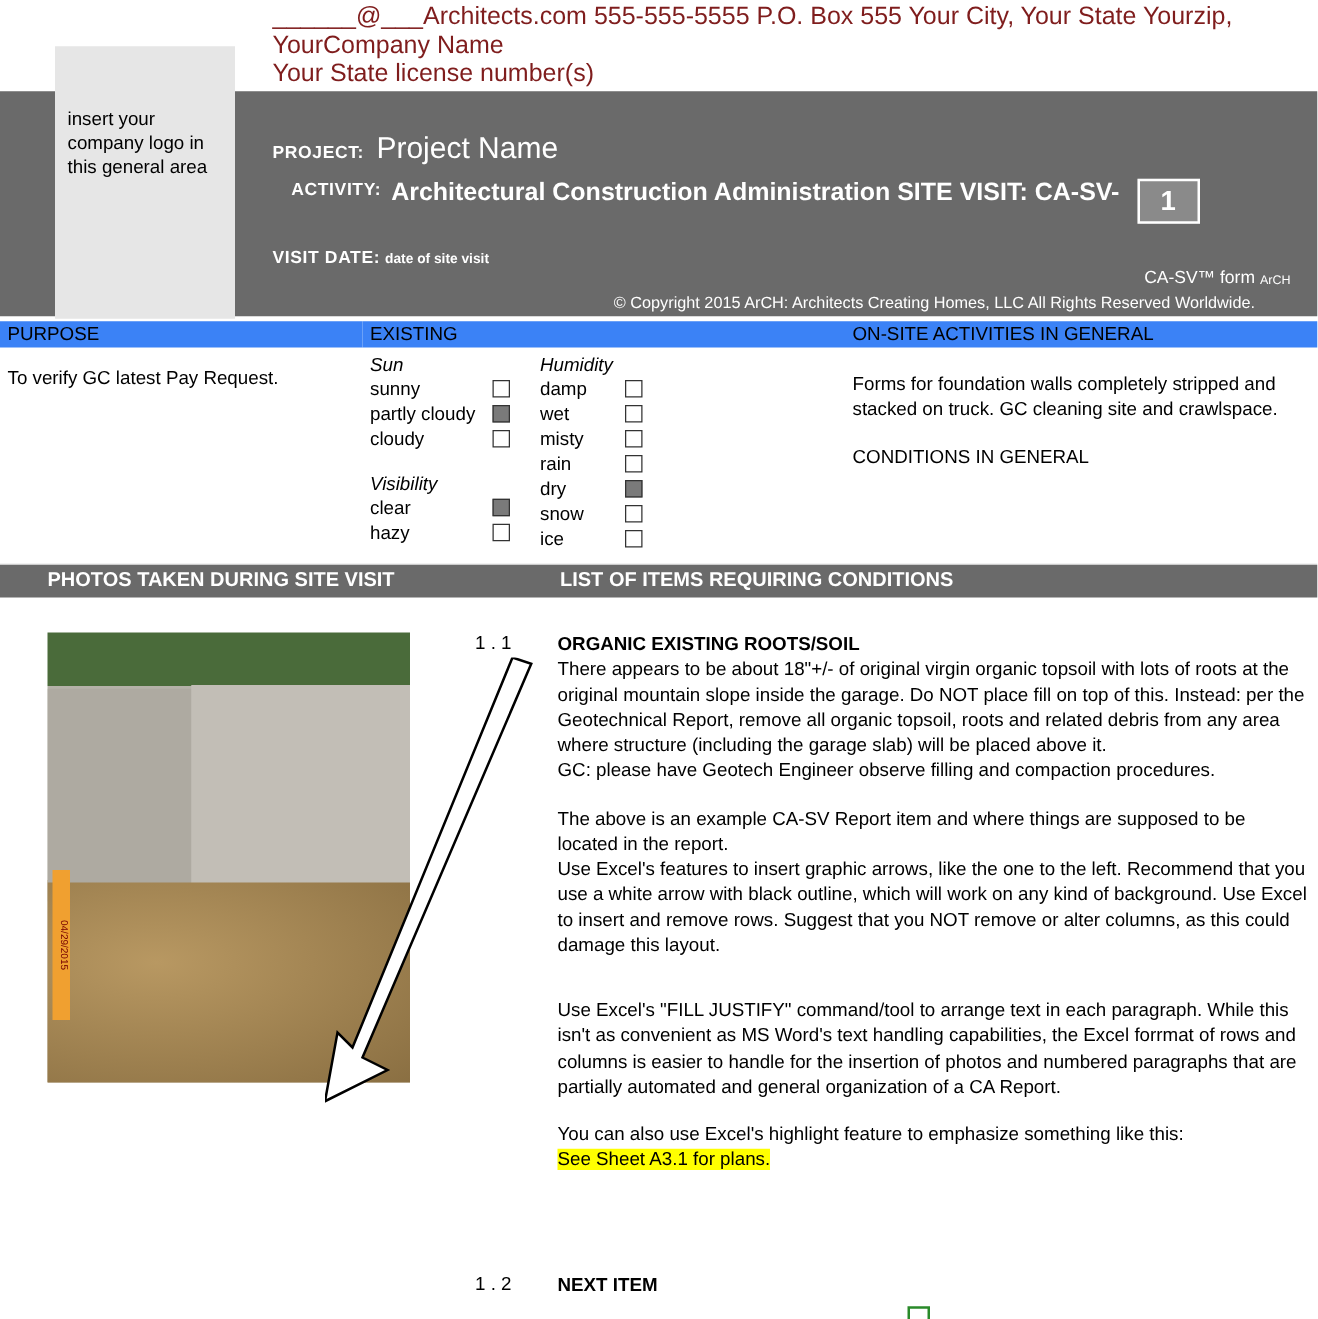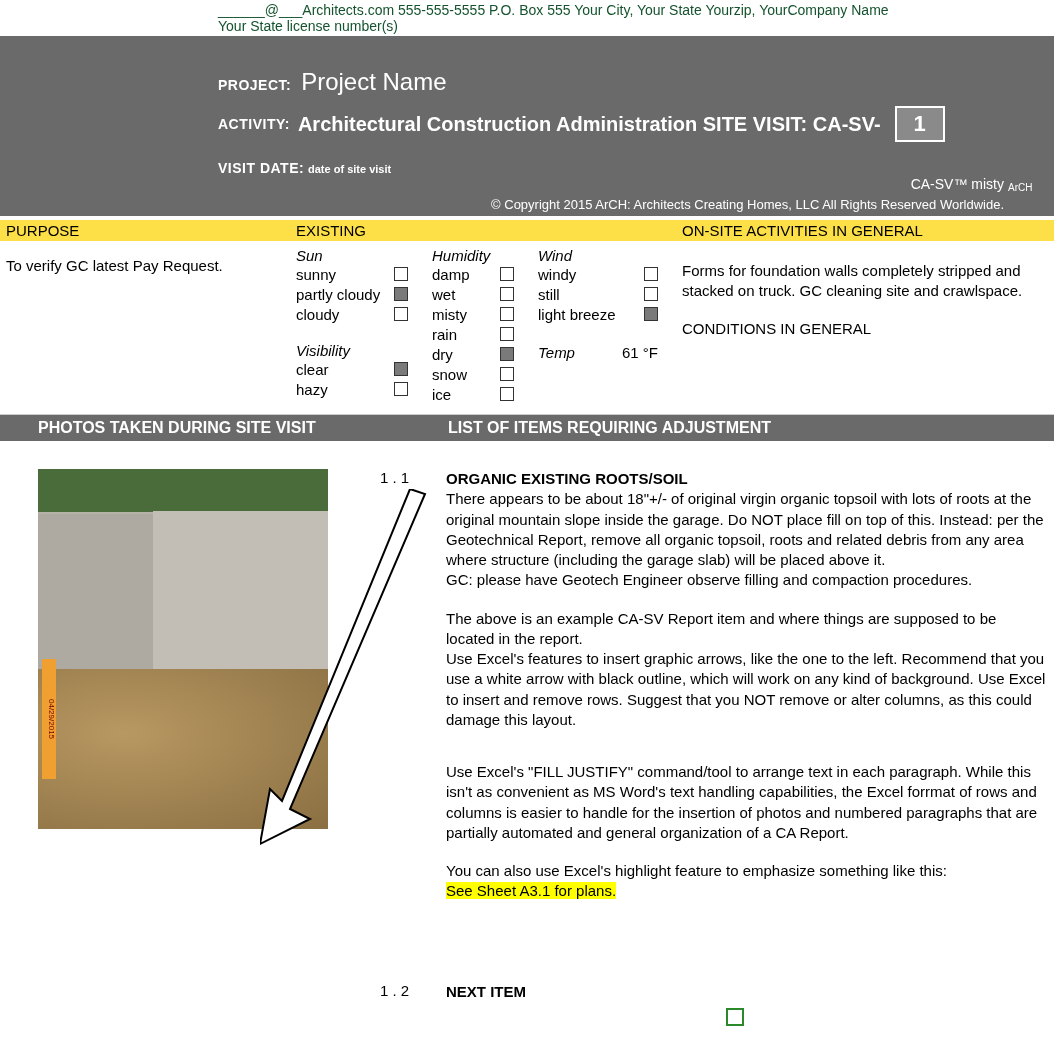--- a/index.html
+++ b/index.html
@@ -1,36 +1,36 @@
 <!DOCTYPE html>
 <html><head>
 <meta charset="utf-8">
 <style>
 *{box-sizing:border-box;margin:0;padding:0}
 body{font-family:Arial,Helvetica,sans-serif;font-size:14px;color:#000;background:#fff;width:1054px}
-.top-info{padding:2px 0 2px 218px;font-size:14px;color:#14532d}
+.top-info{padding:2px 0 2px 218px;font-size:20px;color:#7f1d1d}
 .header-bar{background:#6a6a6a;color:#fff;position:relative;padding:8px 0 8px 218px;min-height:180px}
 .logo-box{position:absolute;top:-36px;left:44px;width:144px;height:218px;background:#e6e6e6;color:#000;padding:50px 10px 10px 10px;font-size:15px;line-height:1.25}
 .proj-line{margin:24px 0 6px 0}
 .proj-label{font-size:14px;font-weight:bold;letter-spacing:.5px}
 .proj-val{font-size:24px;font-weight:normal;margin-left:6px}
-.act-line{margin:10px 0 6px 0;display:flex;align-items:center;gap:8px;flex-wrap:nowrap}
+.act-line{margin:10px 0 6px 15px;display:flex;gap:8px;flex-wrap:nowrap}
 .act-val{font-size:20px;font-weight:bold}
 .box1{display:inline-flex;align-items:center;justify-content:center;width:50px;height:36px;background:#8a8a8a;border:2px solid #fff;font-size:22px;font-weight:bold;margin-left:6px}
 .visit-line{margin:18px 0 4px 0}
 .visit-val{font-weight:bold;font-size:11px}
 .form-tag{position:absolute;right:50px;bottom:24px;font-size:14px}
 .copyright{position:absolute;right:50px;bottom:4px;font-size:13px}
 .arch-logo{position:absolute;right:6px;bottom:4px;width:40px;height:30px;font-size:10px}
 .info-row{display:flex;border-bottom:1px solid #ccc}
 .col{padding:4px 6px 10px 6px}
 .col-purpose{width:290px}
 .col-weather{width:386px}
 .col-onsite{flex:1}
-.sec-head{background:#fde047;font-size:15px;padding:2px 6px;margin:0 -6px 6px -6px}
+.sec-head{background:#3b82f6;font-size:15px;padding:2px 6px;margin:0 -6px 6px -6px}
 .purpose-text{padding:10px 0 0 0;font-size:15px}
 .weather-grid{display:flex;gap:24px;font-size:15px}
 .wcol{min-width:112px}
 .witem{display:flex;align-items:center;height:20px}
 .wlabel{flex:1}
 .wbox{width:14px;height:14px;border:1px solid #333;margin-left:4px}
 .wbox.filled{background:#7a7a7a}
 .wsub{font-style:italic;margin-top:0}
 .wsub2{font-style:italic;margin-top:18px}
 .onsite-text{font-size:15px;line-height:1.3;padding-top:14px}
@@ -57,34 +57,35 @@
 </style>
 </head>
 <body>
 
 <div class="top-info">
   <div>______@___Architects.com 555-555-5555 P.O. Box 555 Your City, Your State  Yourzip, YourCompany Name</div>
   <div>Your State license number(s)</div>
 </div>
 
 <div class="header-bar">
+  <div class="logo-box">insert your company logo in this general area</div>
   <div class="proj-line">
     <span class="proj-label">PROJECT:</span>
     <span class="proj-val">Project Name</span>
   </div>
   <div class="act-line">
     <span class="proj-label">ACTIVITY:</span>
     <span class="act-val">Architectural Construction Administration SITE VISIT:  CA-SV-</span>
     <span class="box1">1</span>
   </div>
   <div class="visit-line">
     <span class="proj-label">VISIT DATE:</span>
     <span class="visit-val">date of site visit</span>
   </div>
-  <div class="form-tag">CA-SV™ misty</div>
+  <div class="form-tag">CA-SV™ form</div>
   <div class="copyright">© Copyright 2015 ArCH: Architects Creating Homes, LLC All Rights Reserved Worldwide.</div>
   <div class="arch-logo">ArCH</div>
 </div>
 
 <div class="info-row">
   <div class="col col-purpose">
     <div class="sec-head">PURPOSE</div>
     <div class="purpose-text">To verify GC latest Pay Request.</div>
   </div>
   <div class="col col-weather">
@@ -138,51 +139,32 @@
           </div>
         <div class="witem">
             <span class="wlabel">snow</span>
             <span class="wbox"></span>
           </div>
         <div class="witem">
             <span class="wlabel">ice</span>
             <span class="wbox"></span>
           </div>
       </div>
-      <div class="wcol" style="min-width:120px">
-        <div class="wsub">Wind</div>
-        <div class="witem">
-            <span class="wlabel">windy</span>
-            <span class="wbox"></span>
-          </div>
-        <div class="witem">
-            <span class="wlabel">still</span>
-            <span class="wbox"></span>
-          </div>
-        <div class="witem">
-            <span class="wlabel">light breeze</span>
-            <span class="wbox filled"></span>
-          </div>
-        <div class="witem" style="margin-top:18px">
-            <span class="wlabel" style="font-style:italic">Temp</span>
-            <span>61 °F</span>
-          </div>
-      </div>
     </div>
   </div>
   <div class="col col-onsite">
     <div class="sec-head">ON-SITE ACTIVITIES IN GENERAL</div>
     <div class="onsite-text">Forms for foundation walls completely stripped and stacked on truck. GC cleaning site and crawlspace.</div>
     <div class="cond-head">CONDITIONS IN GENERAL</div>
   </div>
 </div>
 
 <div class="dark-row">
   <div class="dr-left">PHOTOS TAKEN DURING SITE VISIT</div>
-  <div class="dr-right">LIST OF ITEMS REQUIRING ADJUSTMENT</div>
+  <div class="dr-right">LIST OF ITEMS REQUIRING CONDITIONS</div>
 </div>
 
 <div class="body-row">
   <div class="photo-col">
     <div class="photo">
       <div class="wall-l"></div>
         <div class="wall-r"></div>
         <div class="dirt"></div>
       <div class="vstrip">04/29/2015</div>
     </div>

